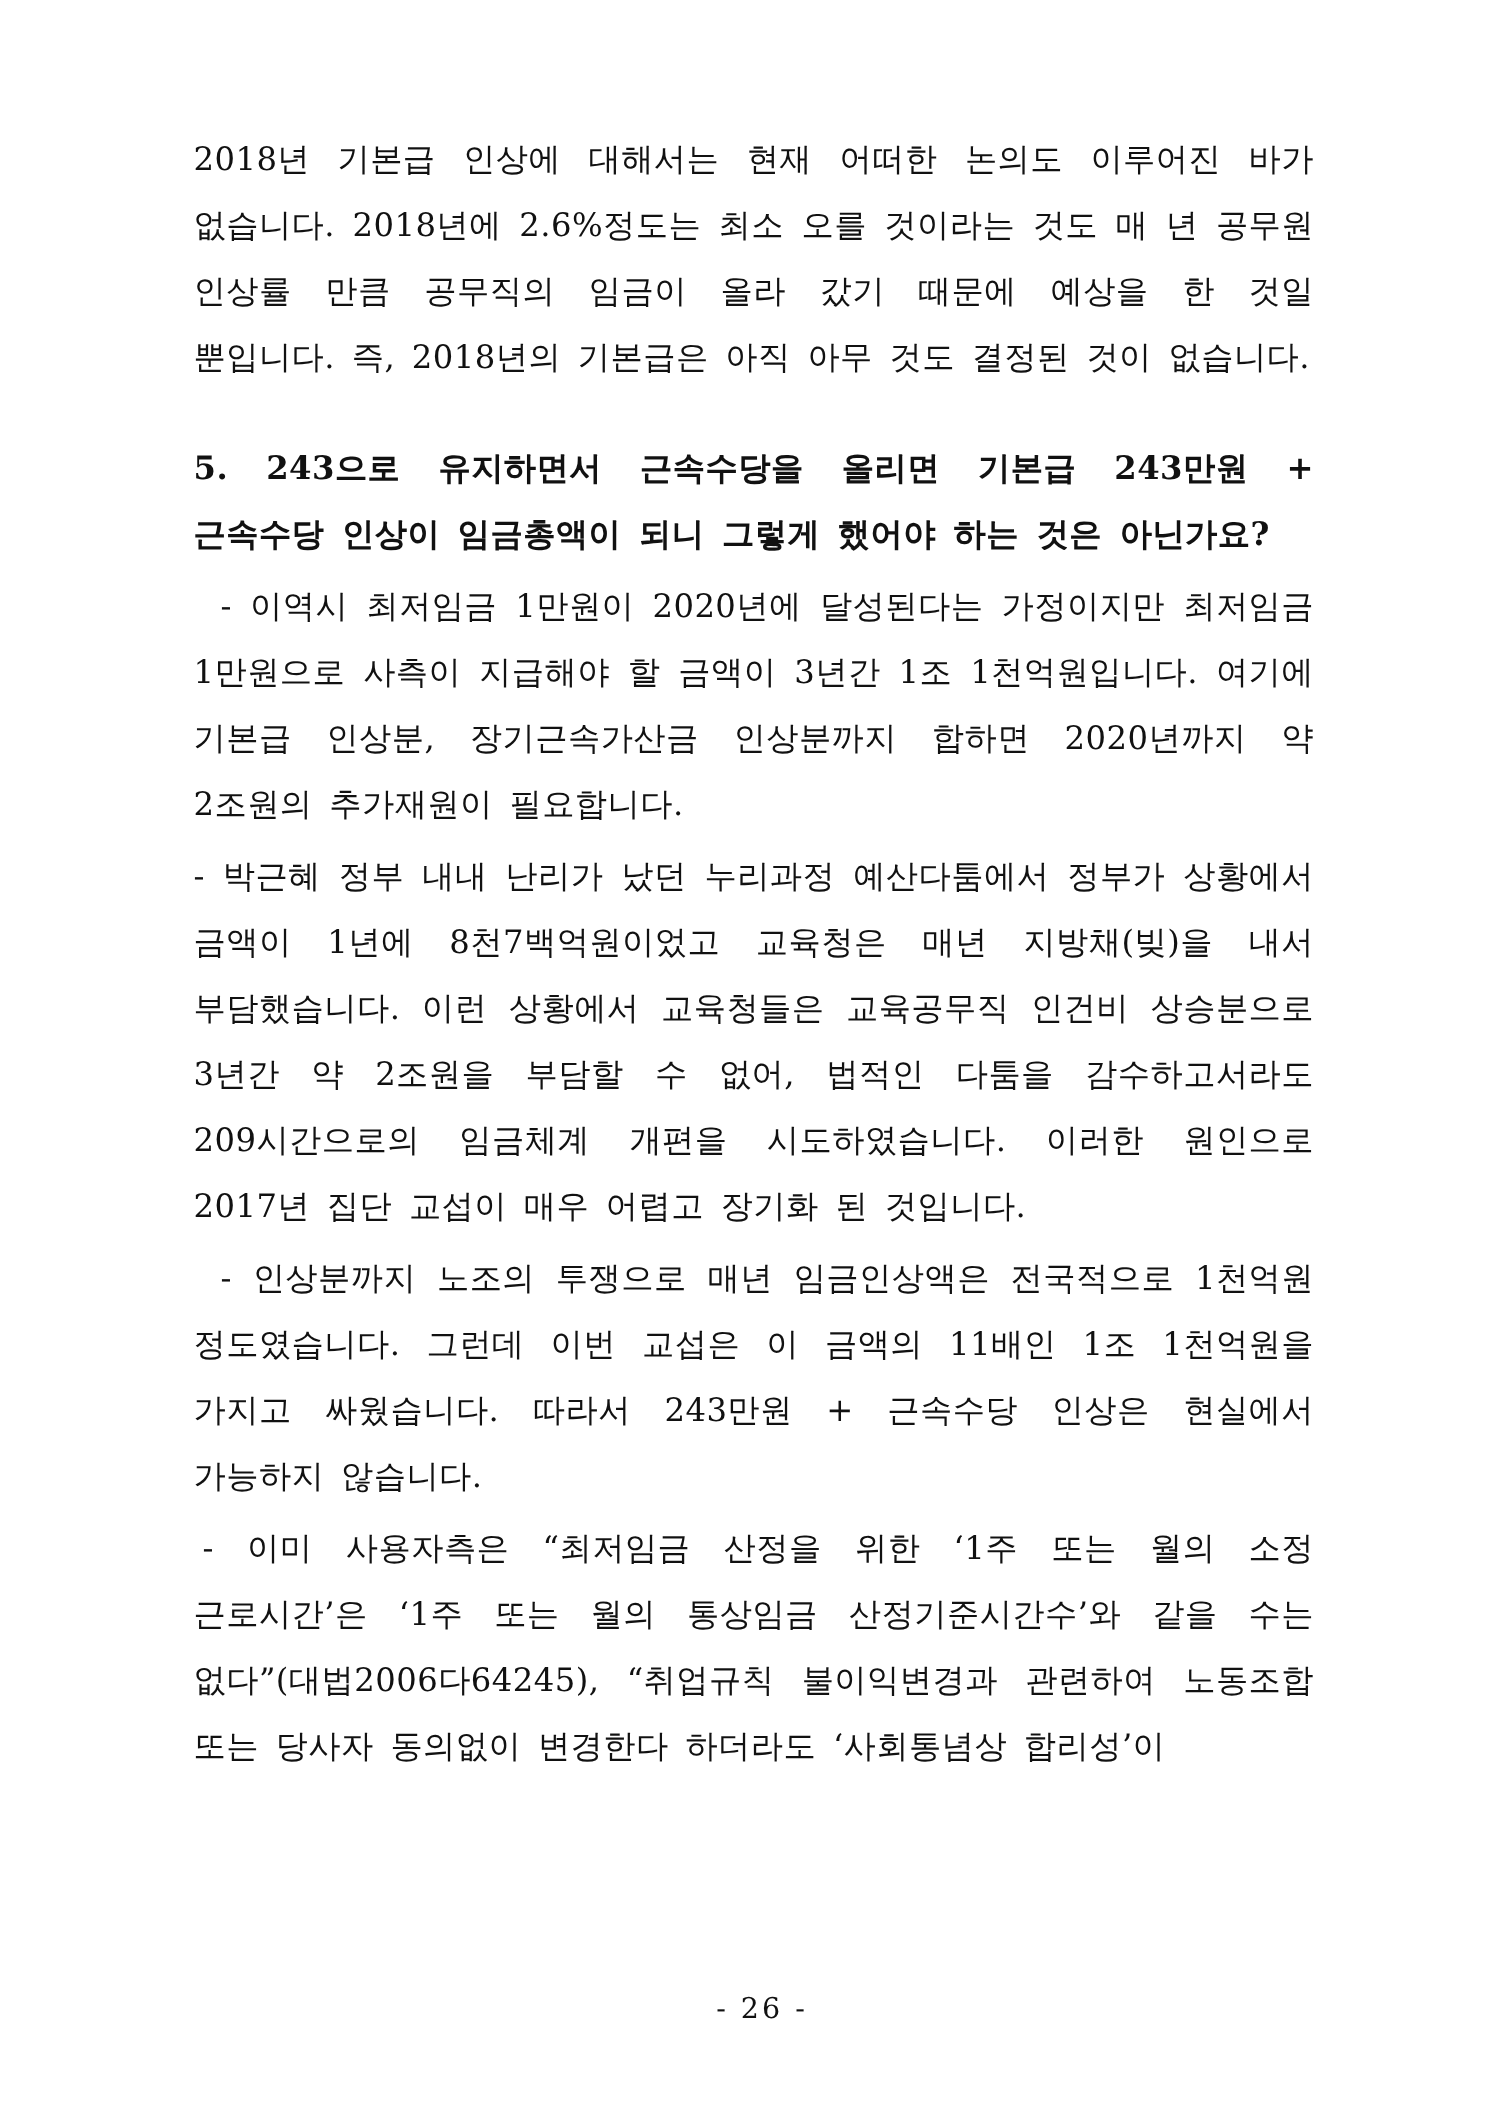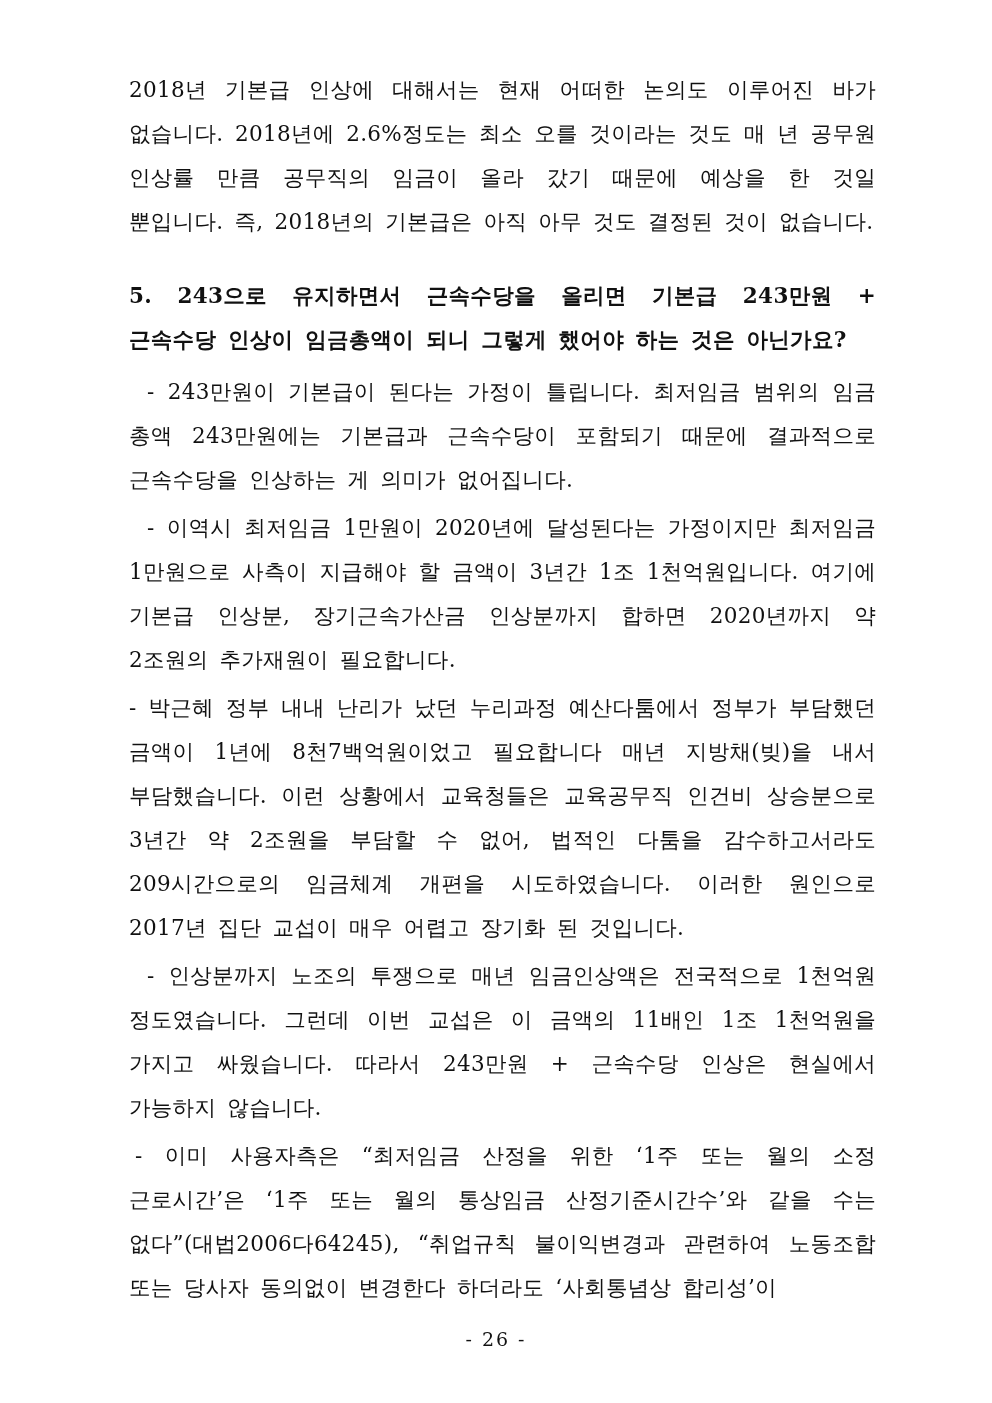--- a/index.html
+++ b/index.html
@@ -3,21 +3,21 @@
 <meta charset="utf-8">
 <style>
   html, body { margin: 0; padding: 0; background: #ffffff; }
   .page {
     position: relative;
     width: 924px;
     height: 1403px;
     margin: 0 auto;
     background: #ffffff;
     box-sizing: border-box;
-    padding: 68px 82px 0 95px;
+    padding: 85px 82px 0 95px;
     font-family: "DejaVu Serif", "Liberation Serif", serif;
     font-size: 21.5px;
     line-height: 44px;
     color: #111111;
     overflow: hidden;
   }
   .para {
     margin: 0;
     text-align: justify;
     word-break: keep-all;
@@ -29,43 +29,42 @@
   }
   .indent { text-indent: 18px; }
   .indent-sm { text-indent: 6px; }
   .mt-heading-1 { margin-top: 30px; }
   .mt-heading-2 { margin-top: 56px; }
   .mt-answer-first { margin-top: 8px; }
   .mt-answer { margin-top: 4px; }
   .page-footer {
     position: absolute;
     top: 1325px;
-    left: 0;
+    left: 12px;
     width: 100%;
     text-align: center;
     font-size: 19px;
     line-height: 28px;
     letter-spacing: 2px;
     color: #111111;
   }
 </style>
 </head>
 <body>
 
 <div class="page">
 
   <p class="para">2018년 기본급 인상에 대해서는 현재 어떠한 논의도 이루어진 바가 없습니다. 2018년에 2.6%정도는 최소 오를 것이라는 것도 매 년 공무원 인상률 만큼 공무직의 임금이 올라 갔기 때문에 예상을 한 것일 뿐입니다. 즉, 2018년의 기본급은 아직 아무 것도 결정된 것이 없습니다.</p>
 
   <p class="para heading mt-heading-1">5. 243으로 유지하면서 근속수당을 올리면 기본급 243만원 + 근속수당 인상이 임금총액이 되니 그렇게 했어야 하는 것은 아닌가요?</p>
 
-  <p class="para indent mt-answer-first">- 243만원이 기본급이 된다는 가정이 틀립니다. 최저임금 범위의 임금 총액 243만원에는 기본급과 근속수당이 포함되기 때문에 결과적으로 근속수당을 인상하는 게 의미가 없어집니다.</p>
 
   <p class="para indent mt-answer">- 이역시 최저임금 1만원이 2020년에 달성된다는 가정이지만 최저임금 1만원으로 사측이 지급해야 할 금액이 3년간 1조 1천억원입니다. 여기에 기본급 인상분, 장기근속가산금 인상분까지 합하면 2020년까지 약 2조원의 추가재원이 필요합니다.</p>
 
-  <p class="para mt-answer">- 박근혜 정부 내내 난리가 났던 누리과정 예산다툼에서 정부가 부담했던 금액이 1년에 8천7백억원이었고 필요합니다 매년 지방채(빚)을 내서 부담했습니다. 이런 상황에서 교육청들은 교육공무직 인건비 상승분으로 3년간 약 2조원을 부담할 수 없어, 법적인 다툼을 감수하고서라도 209시간으로의 임금체계 개편을 시도하였습니다. 이러한 원인으로 2017년 집단 교섭이 매우 어렵고 장기화 된 것입니다.</p>
+  <p class="para mt-answer">- 박근혜 정부 내내 난리가 났던 누리과정 예산다툼에서 정부가 상황에서 금액이 1년에 8천7백억원이었고 교육청은 매년 지방채(빚)을 내서 부담했습니다. 이런 상황에서 교육청들은 교육공무직 인건비 상승분으로 3년간 약 2조원을 부담할 수 없어, 법적인 다툼을 감수하고서라도 209시간으로의 임금체계 개편을 시도하였습니다. 이러한 원인으로 2017년 집단 교섭이 매우 어렵고 장기화 된 것입니다.</p>
 
   <p class="para indent mt-answer">- 인상분까지 노조의 투쟁으로 매년 임금인상액은 전국적으로 1천억원 정도였습니다. 그런데 이번 교섭은 이 금액의 11배인 1조 1천억원을 가지고 싸웠습니다. 따라서 243만원 + 근속수당 인상은 현실에서 가능하지 않습니다.</p>
 
 
   <p class="para indent-sm mt-answer">- 이미 사용자측은 “최저임금 산정을 위한 ‘1주 또는 월의 소정 근로시간’은 ‘1주 또는 월의 통상임금 산정기준시간수’와 같을 수는 없다”(대법2006다64245), “취업규칙 불이익변경과 관련하여 노동조합 또는 당사자 동의없이 변경한다 하더라도 ‘사회통념상 합리성’이</p>
 
   <div class="page-footer">- 26 -</div>
 
 </div>
 

